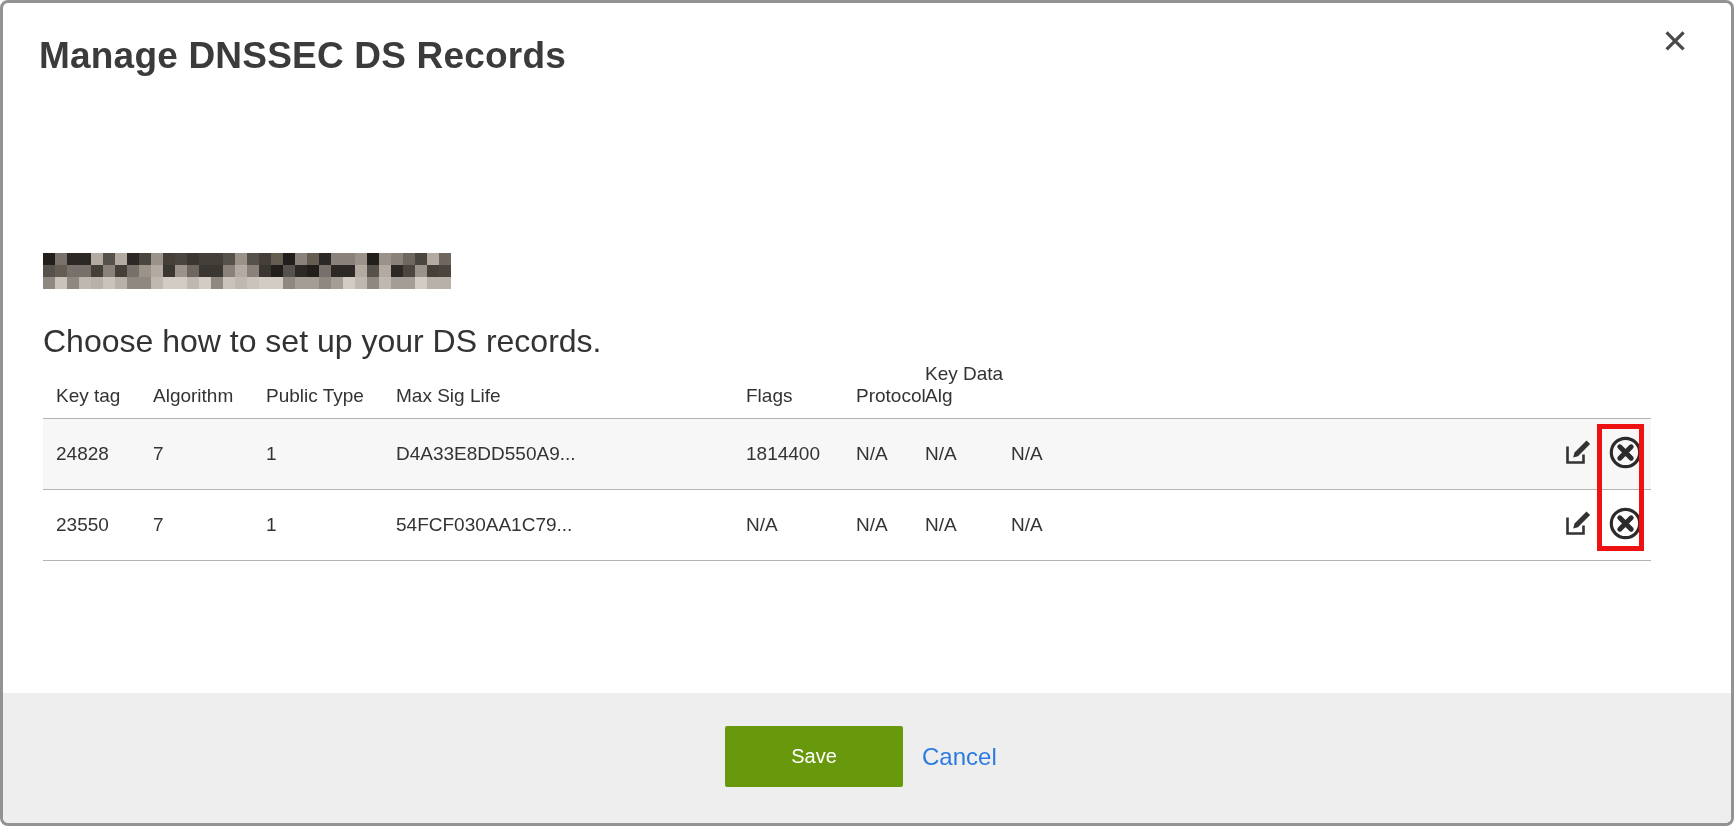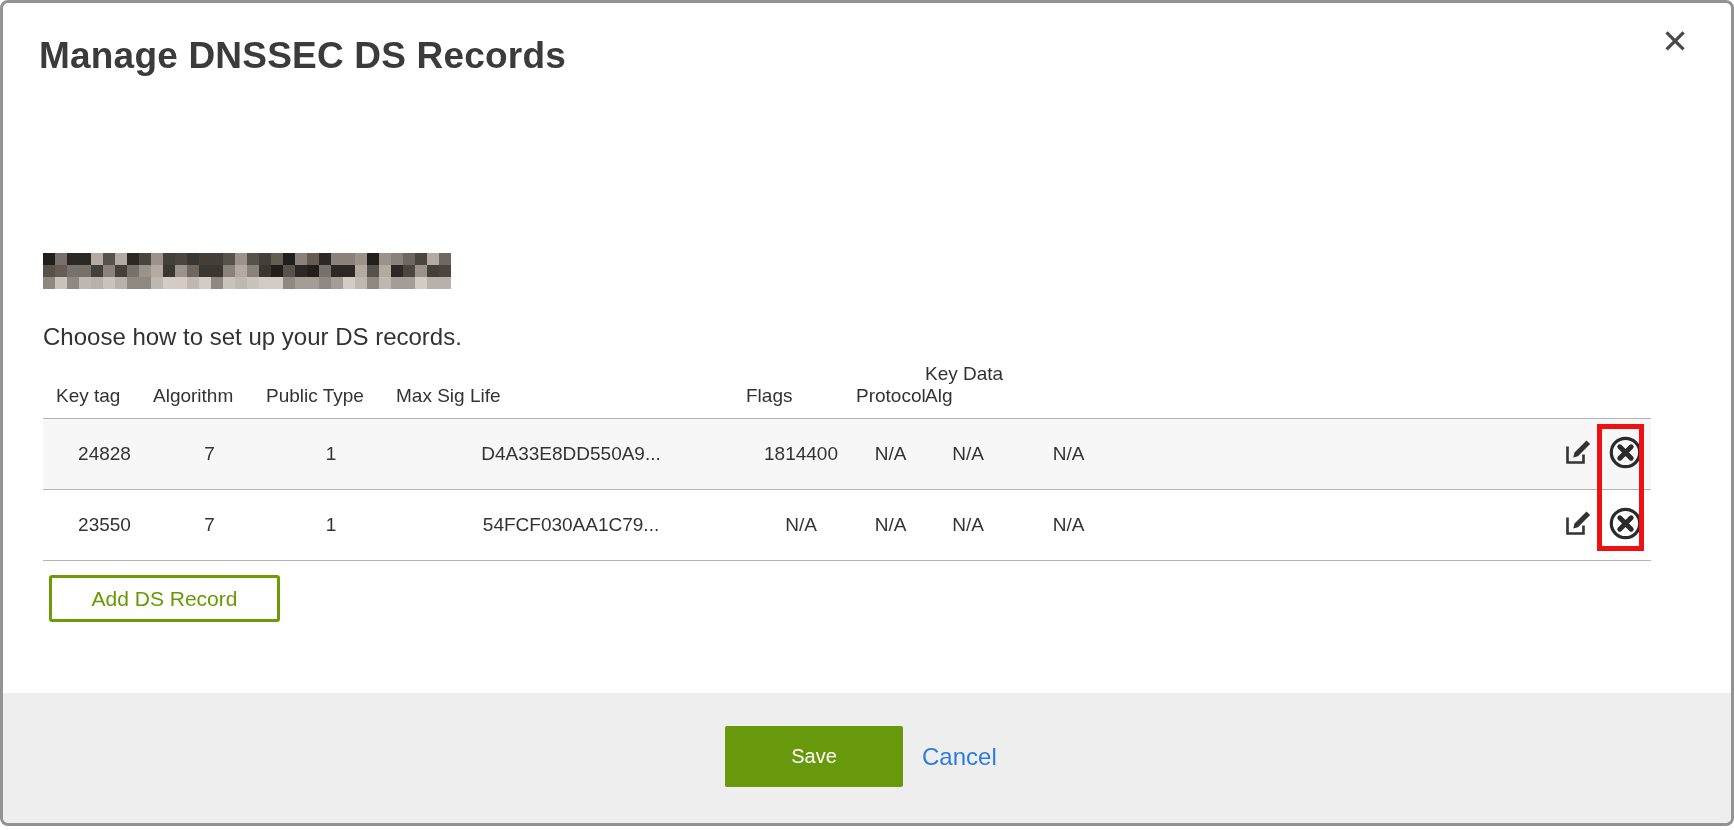--- a/index.html
+++ b/index.html
@@ -16,31 +16,31 @@
   .close {
     position:absolute; right:42px; top:22px;
     font-size:33px; font-weight:700; color:#4a4a4a; cursor:pointer; line-height:1;
   }
   .redacted {
     position:absolute; left:40px; top:250px;
     display:grid; grid-template-columns:repeat(34,12px); grid-auto-rows:12px;
   }
   .instruction {
     position:absolute; left:40px; top:320px;
-    font-size:24px; color:#333;
+    font-size:32px; color:#333;
   }
   .table { position:absolute; left:40px; top:360px; width:1608px; border-bottom:1px solid #b3b3b3; }
   .thead, .trow {
     display:grid;
     grid-template-columns:97px 113px 130px 350px 110px 69px 86px 115px 1fr 92px;
     padding-left:13px; align-items:center;
     font-size:19px; color:#333;
   }
   .thead { height:55px; align-items:end; padding-bottom:14px; }
-  .trow { height:71px; border-top:1px solid #b3b3b3;text-align:center; }
+  .trow { height:71px; border-top:1px solid #b3b3b3; }
   .row-odd { background:#f7f7f7; }
   .actions { display:flex; align-items:center; gap:12px; }
   .icon-btn { width:36px; height:36px; display:flex; align-items:center; justify-content:center; cursor:pointer; background:none; border:none; padding:0; }
   .redbox {
     position:absolute; left:1594px; top:421px; width:47px; height:127px;
     border:5px solid #ee1111; z-index:5; pointer-events:none;
   }
   .add-btn {
     position:absolute; left:46px; top:572px; width:231px; height:47px;
     background:#fff; border:3px solid #6b9c07; border-radius:3px;
@@ -245,20 +245,19 @@
                 <path d="M12.8 12.8 L24.2 24.2 M24.2 12.8 L12.8 24.2" stroke="#2b2b2b" stroke-width="5" stroke-linecap="round"></path>
               </svg>
           </span>
         </button>
       </div>
     </div>
   </div>
 
   <div class="redbox"></div>
 
-  <button class="add-btn">Add DS Record</button>
 
   <div class="footer">
     <button class="save-btn">Save</button>
     <a class="cancel-link">Cancel</a>
   </div>
 
 </div>
 
 </body></html>

